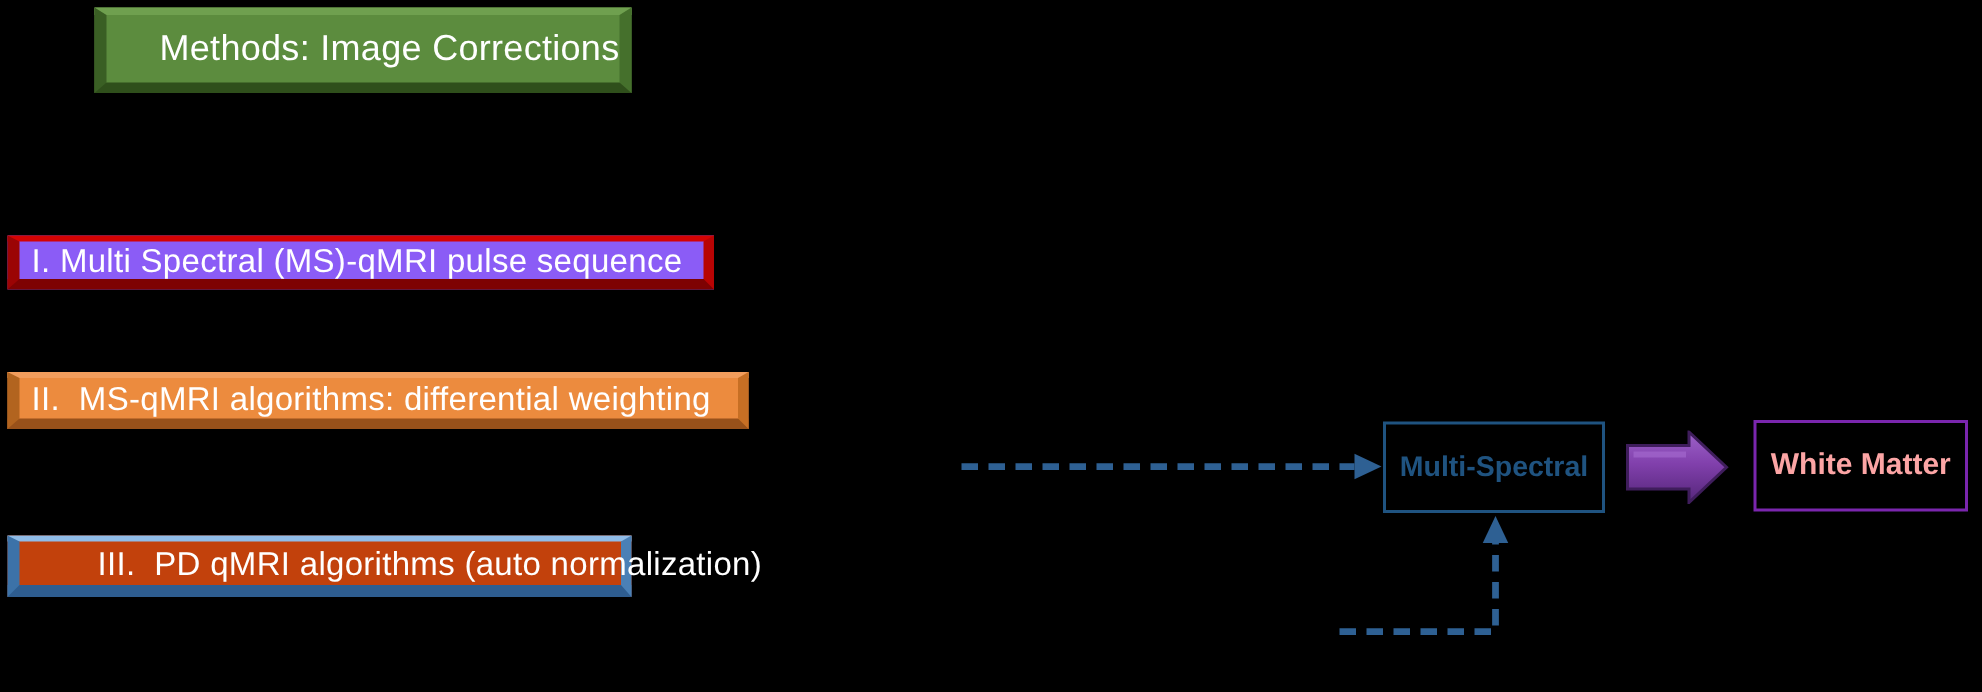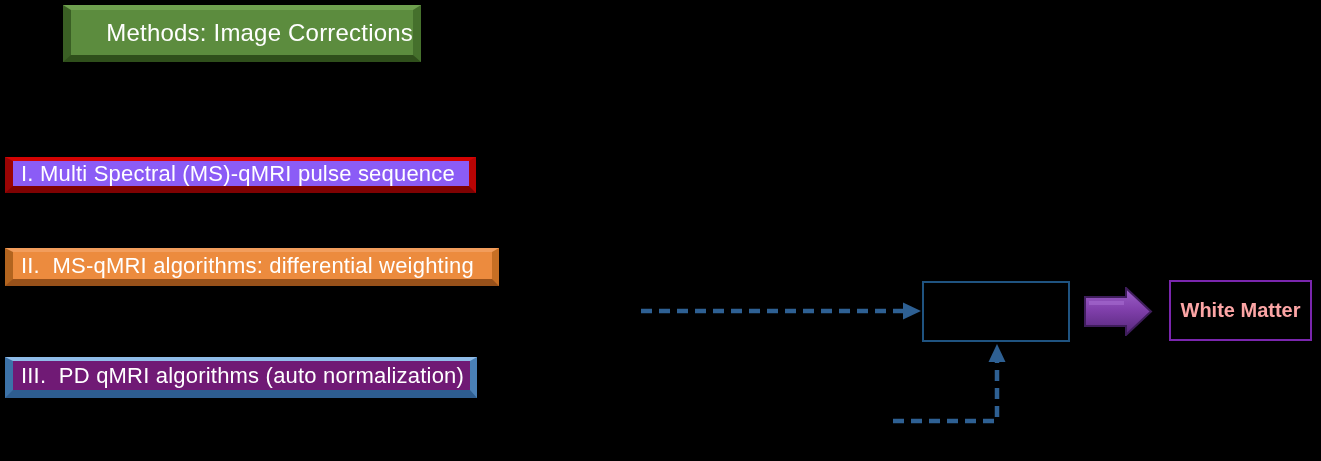--- a/index.html
+++ b/index.html
@@ -29,24 +29,24 @@
     border-top-color:#D40303;border-left-color:#9B0404;
     border-right-color:#B80404;border-bottom-color:#7E0202;margin-top:20px;
   }
   .bar-orange{
     left:5px;top:248px;width:494px;height:38px;
     background:#EC8B3E;border-width:4px 7px 7px 8px;
     border-top-color:#F29D5C;border-left-color:#B2641F;
     border-right-color:#C76F24;border-bottom-color:#98511A;
   }
   .bar-blue{
-    left:5px;top:357px;width:472px;height:41px;
-    background:#701a75;border-width:4px 7px 8px 8px;
+    left:5px;top:357px;width:416px;height:41px;
+    background:#c2410c;border-width:4px 7px 8px 8px;
     border-top-color:#8FBCE8;border-left-color:#3C72A8;
-    border-right-color:#4A80B6;border-bottom-color:#2E5D90;
+    border-right-color:#4A80B6;border-bottom-color:#2E5D90;padding-left:44px;
   }
   .bar-red .bar-label,.bar-orange .bar-label,.bar-blue .bar-label{
     font-size:22px;padding-left:8px;
   }
   
   .outline-box{
     position:absolute;box-sizing:border-box;text-align:center;
     display:flex;flex-direction:column;justify-content:center;
     font-weight:bold;background:transparent;
   }
@@ -81,20 +81,21 @@
   </div>
 
   <svg class="overlay" width="1321" height="461" viewBox="0 0 1321 461">
     <path d="M641,311 L903,311" stroke="#2E6093" stroke-width="4.5" stroke-dasharray="11 7" fill="none"></path>
     <polygon points="903,302.5 921,311 903,319.5" fill="#2E6093"></polygon>
     <path d="M893,421 L997,421 L997,362" stroke="#2E6093" stroke-width="4.5" stroke-dasharray="11 7" fill="none"></path>
     <polygon points="988.5,362 997,344 1005.5,362" fill="#2E6093"></polygon>
   </svg>
 
   <div class="outline-box box-synth">
+    <div>Multi-Spectral</div>
   </div>
 
   <svg class="block-arrow" width="69" height="49" viewBox="0 0 69 49">
     <defs>
       <linearGradient id="pg" x1="0" y1="0" x2="0" y2="1">
         <stop offset="0" stop-color="#9D62C9"></stop>
         <stop offset="0.45" stop-color="#8140AC"></stop>
         <stop offset="1" stop-color="#55267A"></stop>
       </linearGradient>
     </defs>

